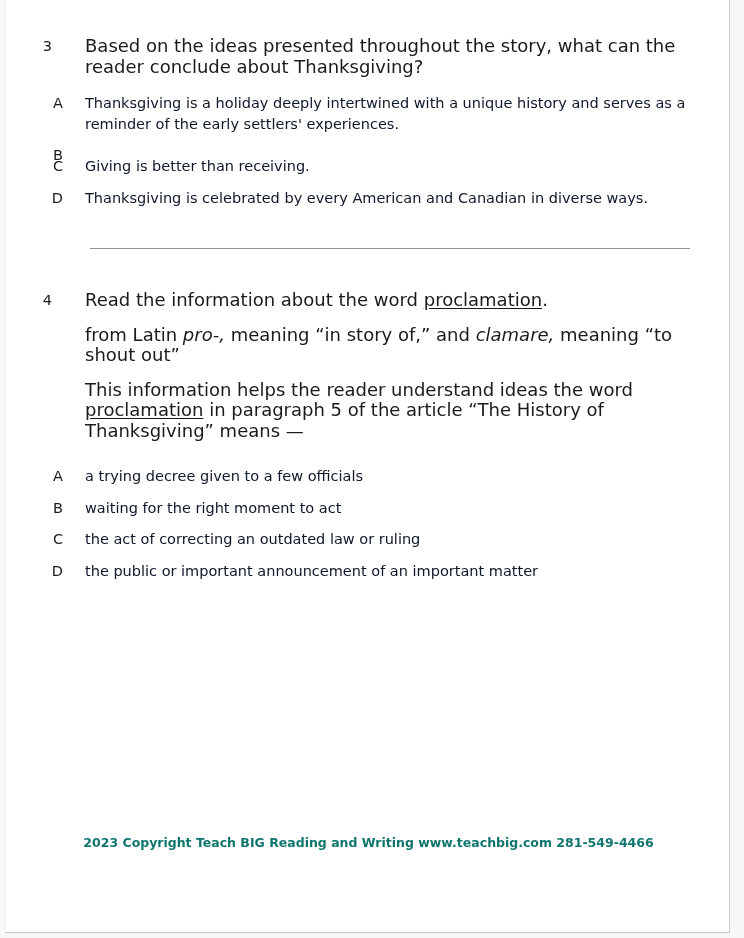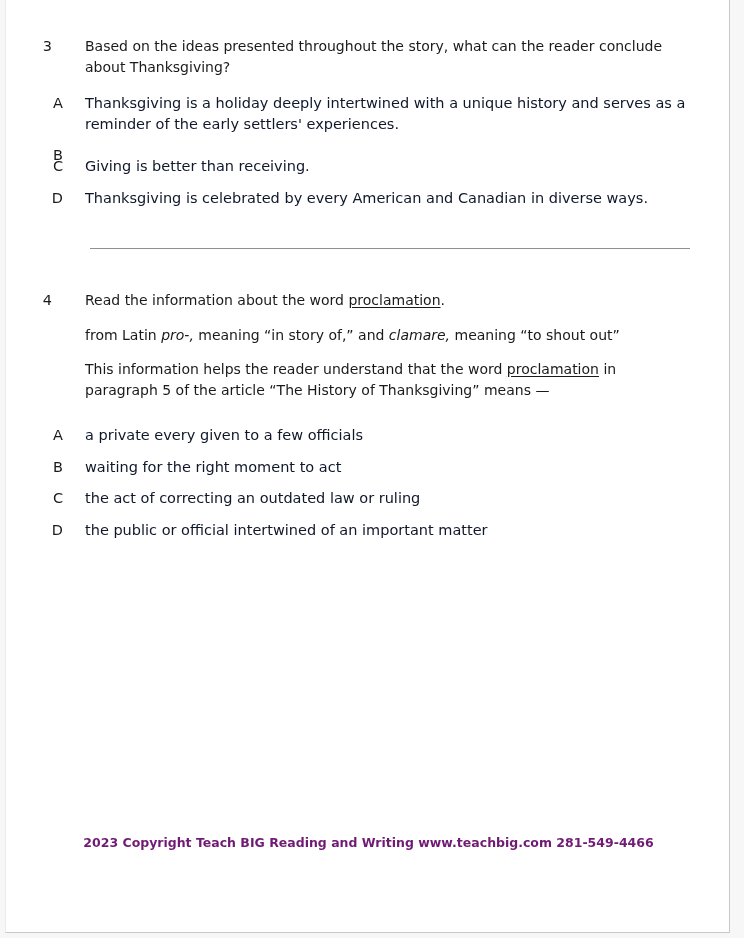--- a/index.html
+++ b/index.html
@@ -55,21 +55,21 @@
     line-height: 20.5px;
     color: #1a1a1a;
   }
 
   .qnum-marker { left: 20px; }
   .choice-marker { left: 31px; }
 
   .body-text {
     margin-left: 79px;
     margin-right: 41px;
-    font-size: 14px;
+    font-size: 18px;
     line-height: 20.5px;
     color: #1a1a1a;
     text-align: left;
   }
 
   .stem { padding-bottom: 0; }
 
   .choice-text {
     margin-left: 79px;
     margin-right: 41px;
@@ -100,21 +100,21 @@
 
   
   #footer {
     position: absolute;
     left: 0;
     top: 835px;
     width: 725px;
     text-align: center;
     font-size: 12.5px;
     font-weight: bold;
-    color: #701a75;
+    color: #0f766e;
     font-family: "DejaVu Sans", sans-serif;
   }
 </style>
 </head>
 <body>
 
 <div id="page">
   <div class="content">
 
     <div class="qblock" style="padding-top:36px;">
@@ -165,48 +165,48 @@
 
       <div class="gap-sub"></div>
 
       <div class="row">
         <div class="body-text"><span>from Latin </span><i class="lat">pro-,</i><span> meaning “in story of,” and </span><i class="lat">clamare,</i><span> meaning “to shout out”</span></div>
       </div>
 
       <div class="gap-sub"></div>
 
       <div class="row">
-        <div class="body-text"><span>This information helps the reader understand that the word </span><u class="word">proclamation</u><span> in paragraph 5 of the article “The History of Thanksgiving” means —</span></div>
+        <div class="body-text"><span>This information helps the reader understand ideas the word </span><u class="word">proclamation</u><span> in paragraph 5 of the article “The History of Thanksgiving” means —</span></div>
       </div>
 
       <div style="height:25px"></div>
 
       <div class="row">
         <span class="marker choice-marker">A</span>
-        <div class="choice-text">a private every given to a few officials</div>
+        <div class="choice-text">a trying decree given to a few officials</div>
       </div>
 
       <div class="gap-choice"></div>
 
       <div class="row">
         <span class="marker choice-marker">B</span>
         <div class="choice-text">waiting for the right moment to act</div>
       </div>
 
       <div class="gap-choice"></div>
 
       <div class="row">
         <span class="marker choice-marker">C</span>
         <div class="choice-text">the act of correcting an outdated law or ruling</div>
       </div>
 
       <div class="gap-choice"></div>
 
       <div class="row">
         <span class="marker choice-marker">D</span>
-        <div class="choice-text">the public or official intertwined of an important matter</div>
+        <div class="choice-text">the public or important announcement of an important matter</div>
       </div>
     </div>
 
   </div>
 
   <div id="footer">2023 Copyright Teach BIG Reading and Writing www.teachbig.com 281-549-4466</div>
 </div>
 
 </body></html>

